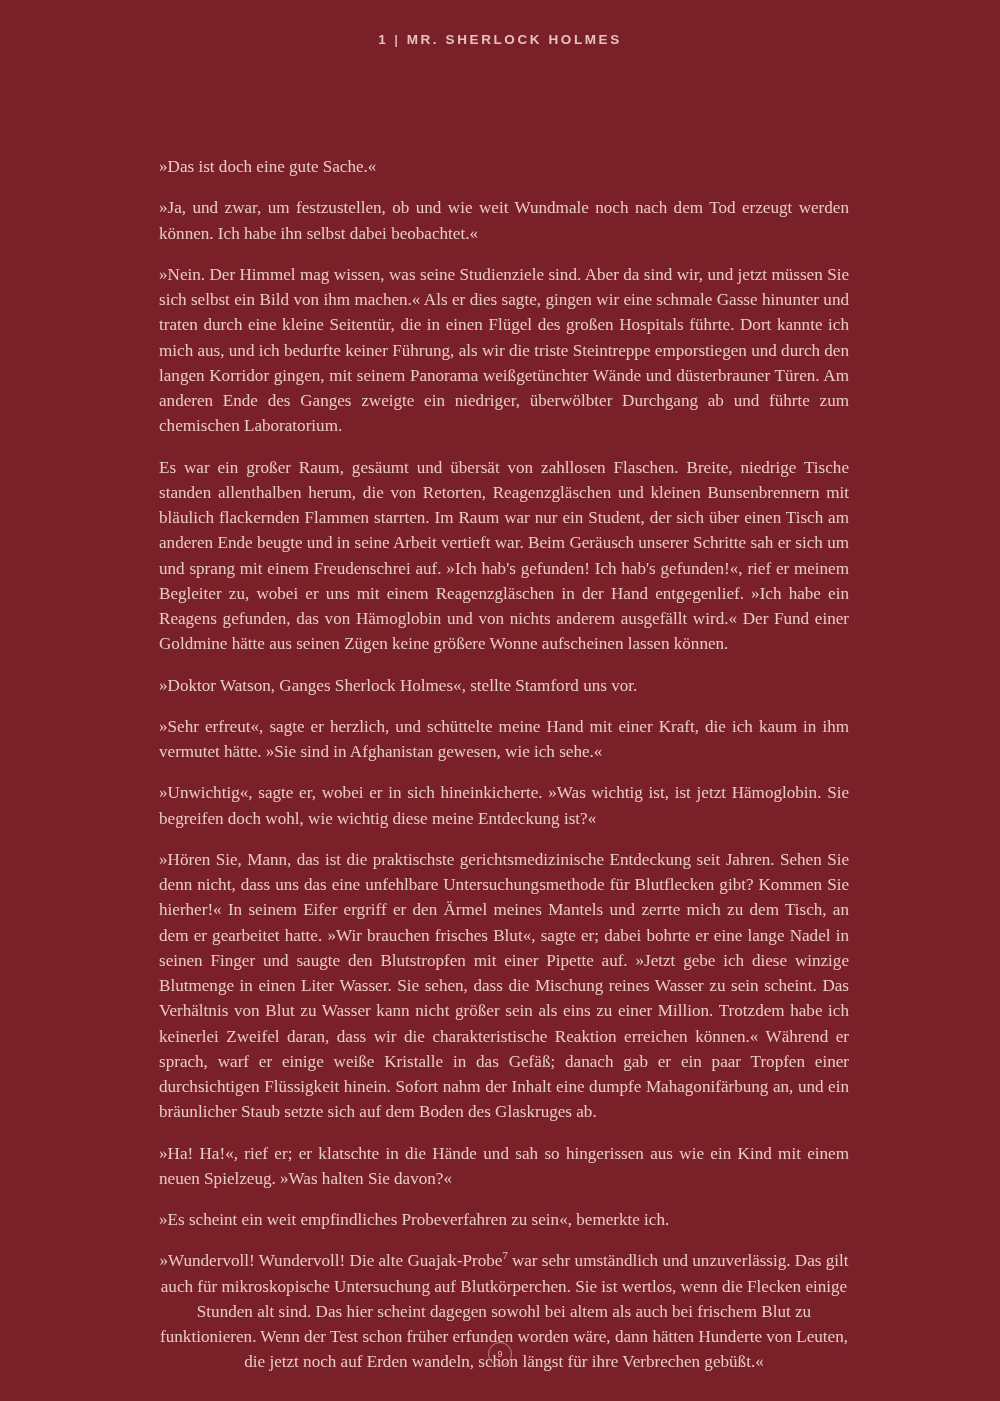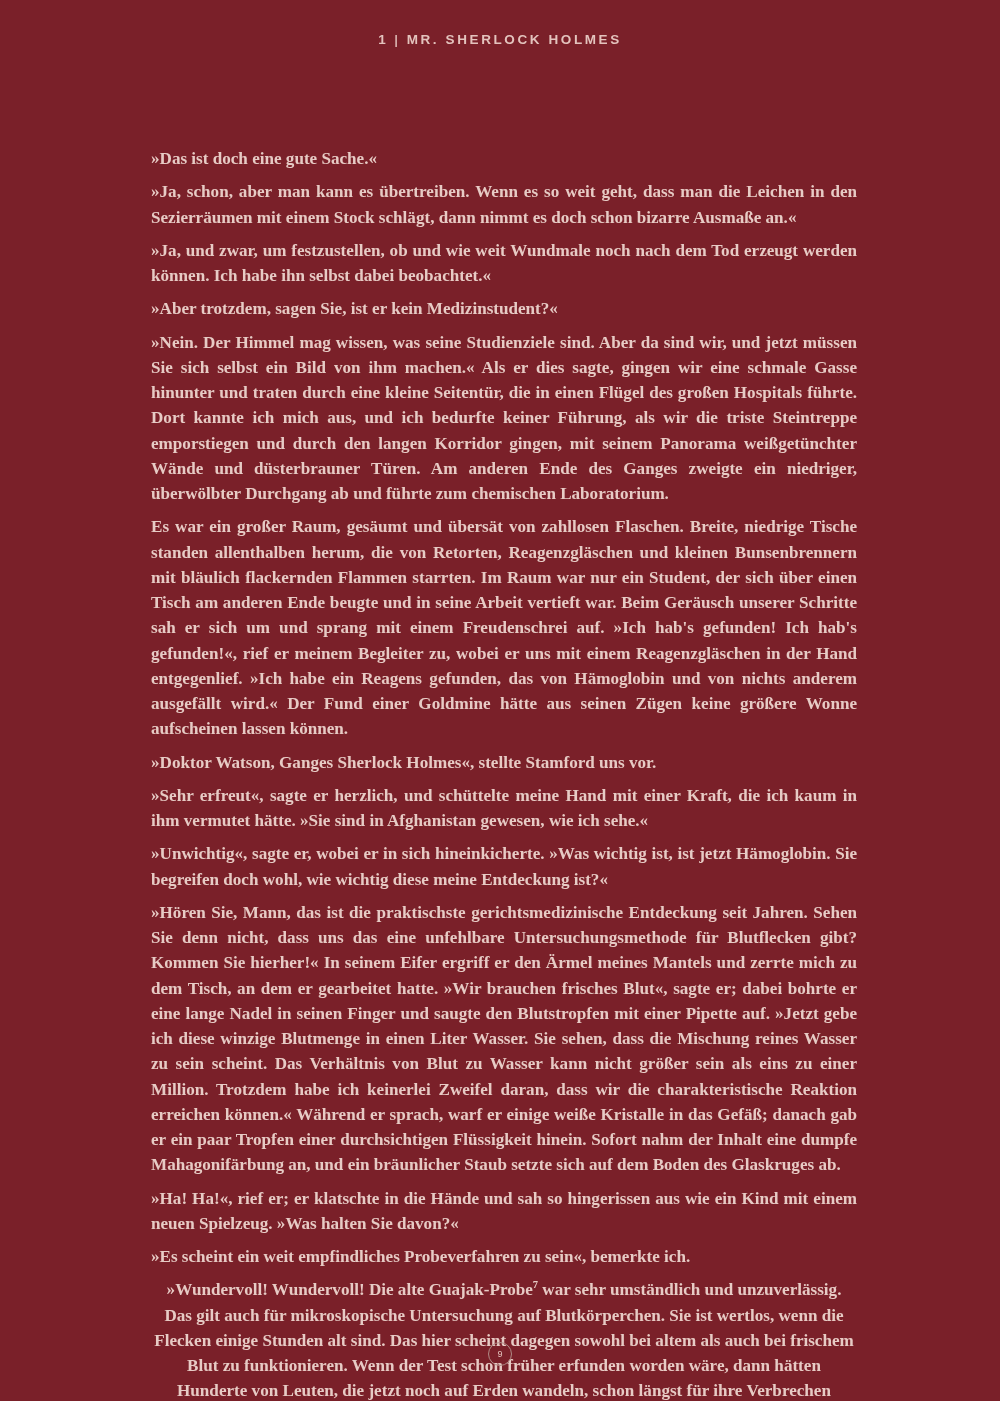--- a/index.html
+++ b/index.html
@@ -45,23 +45,22 @@
     top: 138px;
     left: 143px;
     width: 722px;
     font-size: 17.1px;
     line-height: 25.25px;
     text-align: justify;
     text-justify: inter-word;
     color: #e7cbc5;
   }
   .textblock p {
-    margin: 8px;
+    margin: 16px;
     text-indent: 0;
-    font-weight: bold;
   }
   .textblock p:last-child {
     text-align: center;
   }
   sup.fn {
     font-size: 10.5px;
     vertical-align: super;
     line-height: 0;
   }
   .folio {
@@ -89,23 +88,21 @@
 <body>
 
 <div class="page">
 
   <div class="running-head">
     <span class="rh-num">1</span><span class="rh-sep">|</span><span class="rh-title">MR. SHERLOCK HOLMES</span>
   </div>
 
   <div class="textblock">
     <p>»Das ist doch eine gute Sache.«</p>
-    <p>»Ja, schon, aber man kann es übertreiben. Wenn es so weit geht, dass man die Leichen in den Sezierräumen mit einem Stock schlägt, dann nimmt es doch schon bizarre Ausmaße an.«</p>
     <p>»Ja, und zwar, um festzustellen, ob und wie weit Wundmale noch nach dem Tod erzeugt werden können. Ich habe ihn selbst dabei beobachtet.«</p>
-    <p>»Aber trotzdem, sagen Sie, ist er kein Medizinstudent?«</p>
     <p>»Nein. Der Himmel mag wissen, was seine Studienziele sind. Aber da sind wir, und jetzt müssen Sie sich selbst ein Bild von ihm machen.« Als er dies sagte, gingen wir eine schmale Gasse hinunter und traten durch eine kleine Seitentür, die in einen Flügel des großen Hospitals führte. Dort kannte ich mich aus, und ich bedurfte keiner Führung, als wir die triste Steintreppe emporstiegen und durch den langen Korridor gingen, mit seinem Panorama weißgetünchter Wände und düsterbrauner Türen. Am anderen Ende des Ganges zweigte ein niedriger, überwölbter Durchgang ab und führte zum chemischen Laboratorium.</p>
     <p>Es war ein großer Raum, gesäumt und übersät von zahllosen Flaschen. Breite, niedrige Tische standen allenthalben herum, die von Retorten, Reagenzgläschen und kleinen Bunsenbrennern mit bläulich flackernden Flammen starrten. Im Raum war nur ein Student, der sich über einen Tisch am anderen Ende beugte und in seine Arbeit vertieft war. Beim Geräusch unserer Schritte sah er sich um und sprang mit einem Freudenschrei auf. »Ich hab's gefunden! Ich hab's gefunden!«, rief er meinem Begleiter zu, wobei er uns mit einem Reagenzgläschen in der Hand entgegenlief. »Ich habe ein Reagens gefunden, das von Hämoglobin und von nichts anderem ausgefällt wird.« Der Fund einer Goldmine hätte aus seinen Zügen keine größere Wonne aufscheinen lassen können.</p>
     <p>»Doktor Watson, Ganges Sherlock Holmes«, stellte Stamford uns vor.</p>
     <p>»Sehr erfreut«, sagte er herzlich, und schüttelte meine Hand mit einer Kraft, die ich kaum in ihm vermutet hätte. »Sie sind in Afghanistan gewesen, wie ich sehe.«</p>
     <p>»Unwichtig«, sagte er, wobei er in sich hineinkicherte. »Was wichtig ist, ist jetzt Hämoglobin. Sie begreifen doch wohl, wie wichtig diese meine Entdeckung ist?«</p>
     <p>»Hören Sie, Mann, das ist die praktischste gerichtsmedizinische Entdeckung seit Jahren. Sehen Sie denn nicht, dass uns das eine unfehlbare Untersuchungsmethode für Blutflecken gibt? Kommen Sie hierher!« In seinem Eifer ergriff er den Ärmel meines Mantels und zerrte mich zu dem Tisch, an dem er gearbeitet hatte. »Wir brauchen frisches Blut«, sagte er; dabei bohrte er eine lange Nadel in seinen Finger und saugte den Blutstropfen mit einer Pipette auf. »Jetzt gebe ich diese winzige Blutmenge in einen Liter Wasser. Sie sehen, dass die Mischung reines Wasser zu sein scheint. Das Verhältnis von Blut zu Wasser kann nicht größer sein als eins zu einer Million. Trotzdem habe ich keinerlei Zweifel daran, dass wir die charakteristische Reaktion erreichen können.« Während er sprach, warf er einige weiße Kristalle in das Gefäß; danach gab er ein paar Tropfen einer durchsichtigen Flüssigkeit hinein. Sofort nahm der Inhalt eine dumpfe Mahagonifärbung an, und ein bräunlicher Staub setzte sich auf dem Boden des Glaskruges ab.</p>
     <p>»Ha! Ha!«, rief er; er klatschte in die Hände und sah so hingerissen aus wie ein Kind mit einem neuen Spielzeug. »Was halten Sie davon?«</p>
     <p>»Es scheint ein weit empfindliches Probeverfahren zu sein«, bemerkte ich.</p>
     <p><span>»Wundervoll! Wundervoll! Die alte Guajak-Probe</span><sup class="fn">7</sup><span> war sehr umständlich und unzuverlässig. Das gilt auch für mikroskopische Untersuchung auf Blutkörperchen. Sie ist wertlos, wenn die Flecken einige Stunden alt sind. Das hier scheint dagegen sowohl bei altem als auch bei frischem Blut zu funktionieren. Wenn der Test schon früher erfunden worden wäre, dann hätten Hunderte von Leuten, die jetzt noch auf Erden wandeln, schon längst für ihre Verbrechen gebüßt.«</span></p>
   </div>

